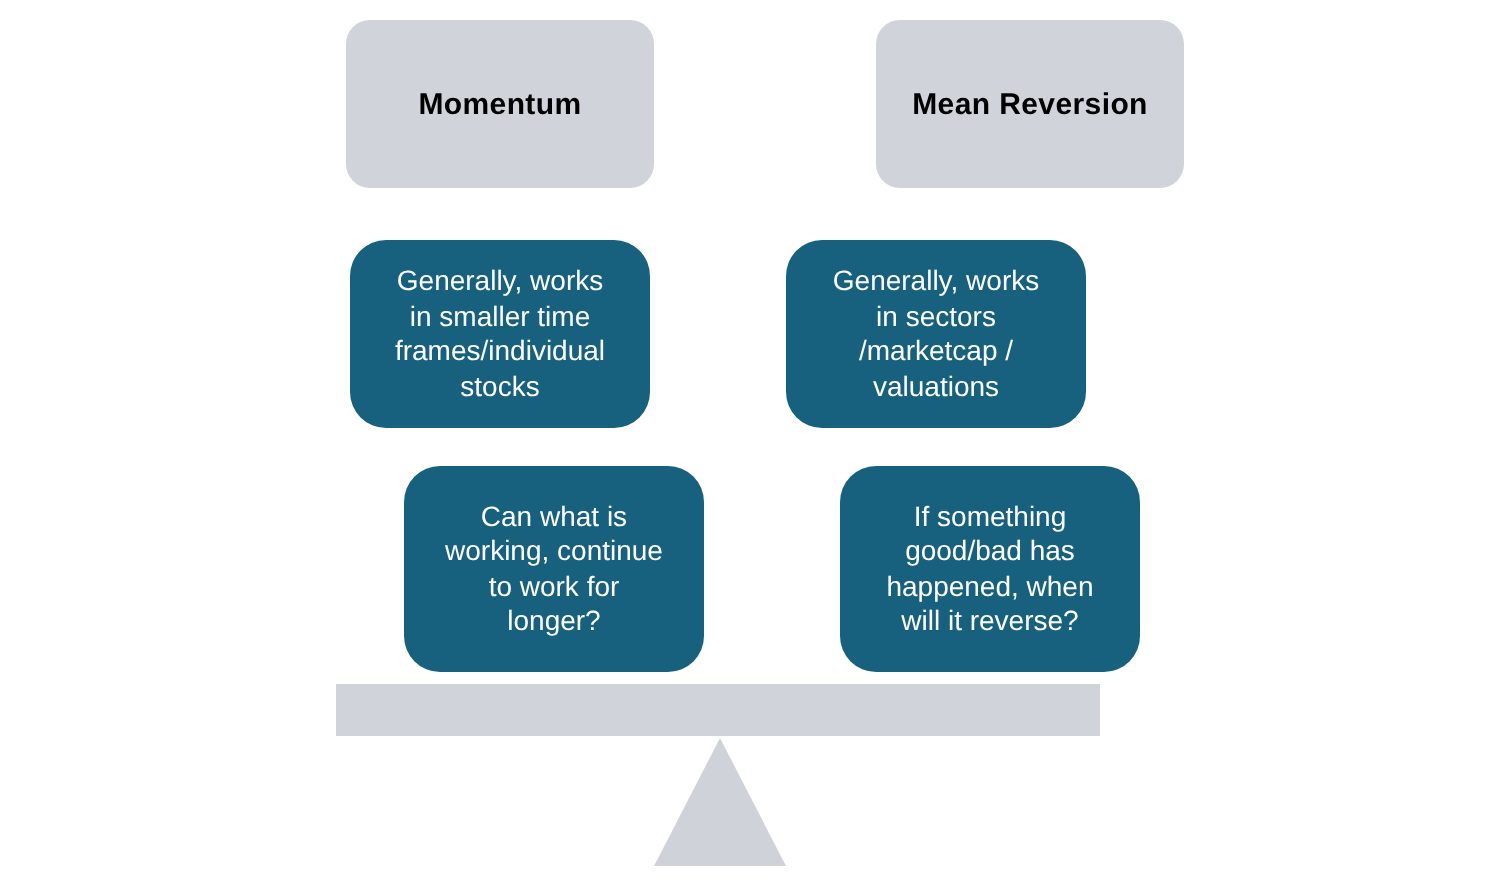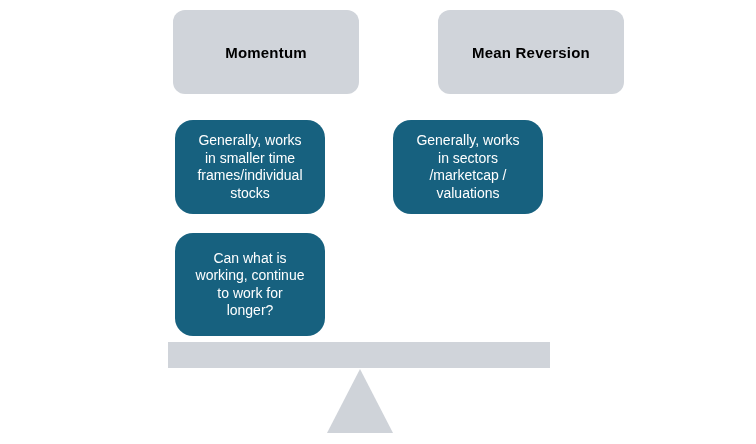--- a/index.html
+++ b/index.html
@@ -11,21 +11,21 @@
   .canvas {
     position: relative;
     width: 756px;
     height: 444px;
     background: #ffffff;
     overflow: hidden;
   }
   .header-box {
     position: absolute;
     top: 10px;
-    width: 186px;
+    width: 154px;
     height: 84px;
     background: #D0D4DA;
     border-radius: 12px;
     display: flex;
     align-items: center;
     justify-content: center;
     font-size: 15px;
     font-weight: bold;
     color: #000000;
     text-align: center;
@@ -43,21 +43,21 @@
     justify-content: center;
     color: #ffffff;
     font-size: 14px;
     line-height: 17.5px;
     text-align: center;
     white-space: pre-line;
     padding: 4px 6px;
     box-sizing: border-box;
   }
   .card-row1 { top: 120px; height: 94px; }
-  .card-row2 { top: 233px; height: 103px; }
+  .card-row2 { top: 233px; height: 103px; margin-left: 27px; }
   .card-left  { left: 175px; }
   .card-right { left: 393px; }
   .beam {
     position: absolute;
     left: 168px;
     top: 342px;
     width: 382px;
     height: 26px;
     background: #D0D4DA;
   }
@@ -89,18 +89,22 @@
   <div class="card card-row1 card-right">Generally, works
 in sectors
 /marketcap /
 valuations</div>
 
   <div class="card card-row2 card-left">Can what is
 working, continue
 to work for
 longer?</div>
 
+  <div class="card card-row2 card-right">If something
+good/bad has
+happened, when
+will it reverse?</div>
 
   <div class="beam"></div>
 
   <div class="fulcrum"></div>
 
 </div>
 
 </body></html>

